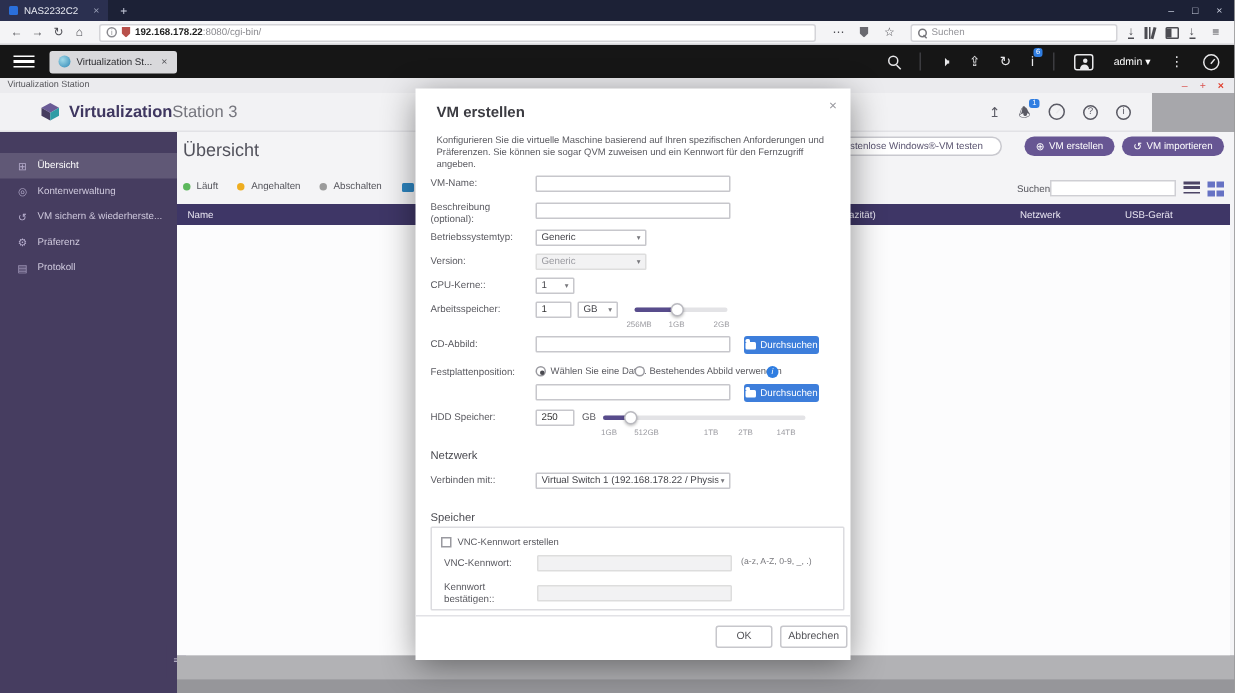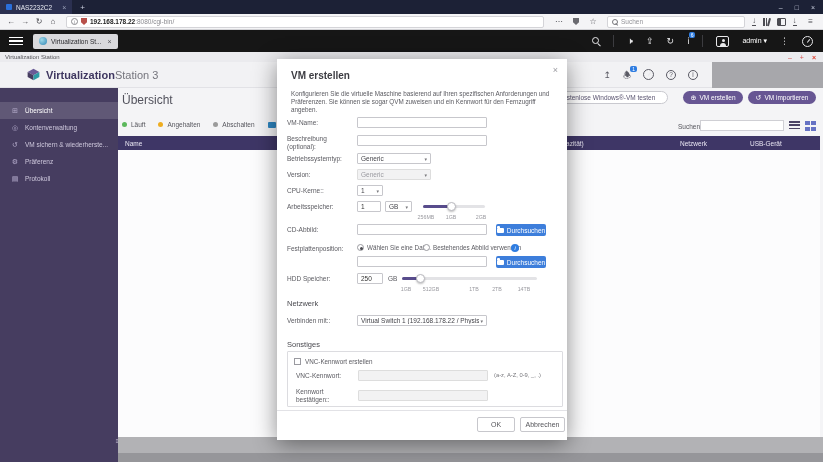--- a/index.html
+++ b/index.html
@@ -59,21 +59,21 @@
   .gauge::before { content:""; position:absolute; left:4.5px; top:2px; width:1.2px; height:4px; background:#e8e8ea; transform:rotate(40deg); }
 
   
   .titlestrip { left:0; top:52px; width:823px; height:10px; background:#ebebee; display:flex; align-items:center; }
   .titlestrip .t { font-size:6px; color:#55555a; margin-left:5px; }
   .appctl { margin-left:auto; display:flex; gap:8px; padding-right:7px; font-size:7px; line-height:7px; }
   .appctl .mn,.appctl .mx { color:#d9534f; }
   .appctl .cl { color:#e0402f; font-weight:700; }
 
   
-  .appheader { left:0; top:62px; width:712px; height:26px; background:#f2f2f4; border-bottom:1px solid #e2e2e6; display:flex; align-items:center; }
+  .appheader { left:0; top:62px; width:768px; height:26px; background:#f2f2f4; border-bottom:1px solid #e2e2e6; display:flex; align-items:center; }
   .brand { display:flex; align-items:center; gap:6px; margin-left:27px; }
   .cube { width:13px; height:13px; }
   .brandtext { font-size:11px; }
   .brandtext b { color:#3f3760; font-weight:700; }
   .brandtext span { color:#75757d; font-weight:400; }
   .hicons { margin-left:auto; display:flex; align-items:center; gap:12px; padding-right:14px; color:#5a5a64; }
   .hico { font-size:9px; position:relative; line-height:10px; color:#5a5a64; }
   .qmark { display:inline-flex; width:10px; height:10px; border:1px solid #5a5a64; border-radius:50%; align-items:center; justify-content:center; font-size:6.5px; }
 
   
@@ -427,21 +427,21 @@
 
     <span class="sechead" style="top:240px;">Netzwerk</span>
     <div class="frow" style="top:256px;">
       <span class="flabel" style="top:2px;">Verbinden mit::</span>
       <div class="fselect" style="left:80px; top:0; width:130px;">
         <span style="overflow:hidden; white-space:nowrap; max-width:118px;">Virtual Switch 1 (192.168.178.22 / Physischer Adap...</span>
         <span class="arr">▾</span>
       </div>
     </div>
 
-    <span class="sechead" style="top:281px;">Sonstiges</span>
+    <span class="sechead" style="top:281px;">Speicher</span>
     <div class="sonstbox" style="top:292px;">
       <span class="cbox"></span>
       <span class="cblabel">VNC-Kennwort erstellen</span>
       <span class="flabel" style="left:8px; top:20px;">VNC-Kennwort:</span>
       <input class="finput" style="left: 70px; top: 18px; width: 130px;" disabled="">
       <span class="hint" style="left:206px; top:20px;">(a-z, A-Z, 0-9, _, .)</span>
       <span class="flabel" style="left:8px; top:36px; width:50px;">Kennwort bestätigen::</span>
       <input class="finput" style="left: 70px; top: 38px; width: 130px;" disabled="">
     </div>
 

